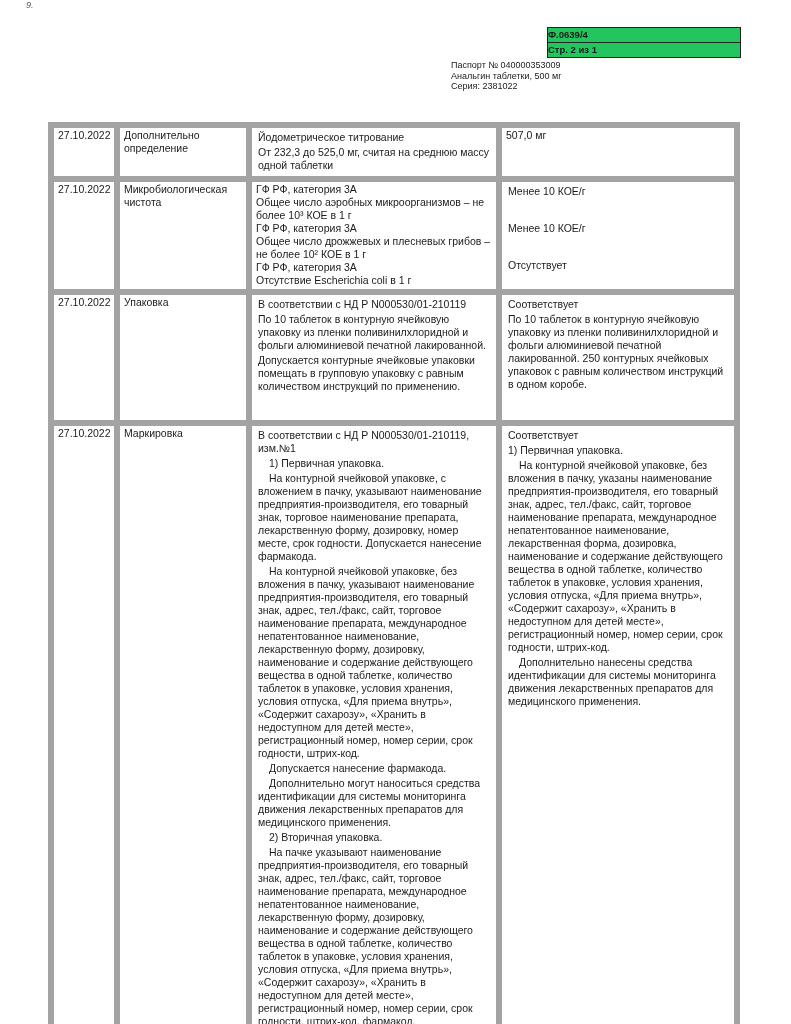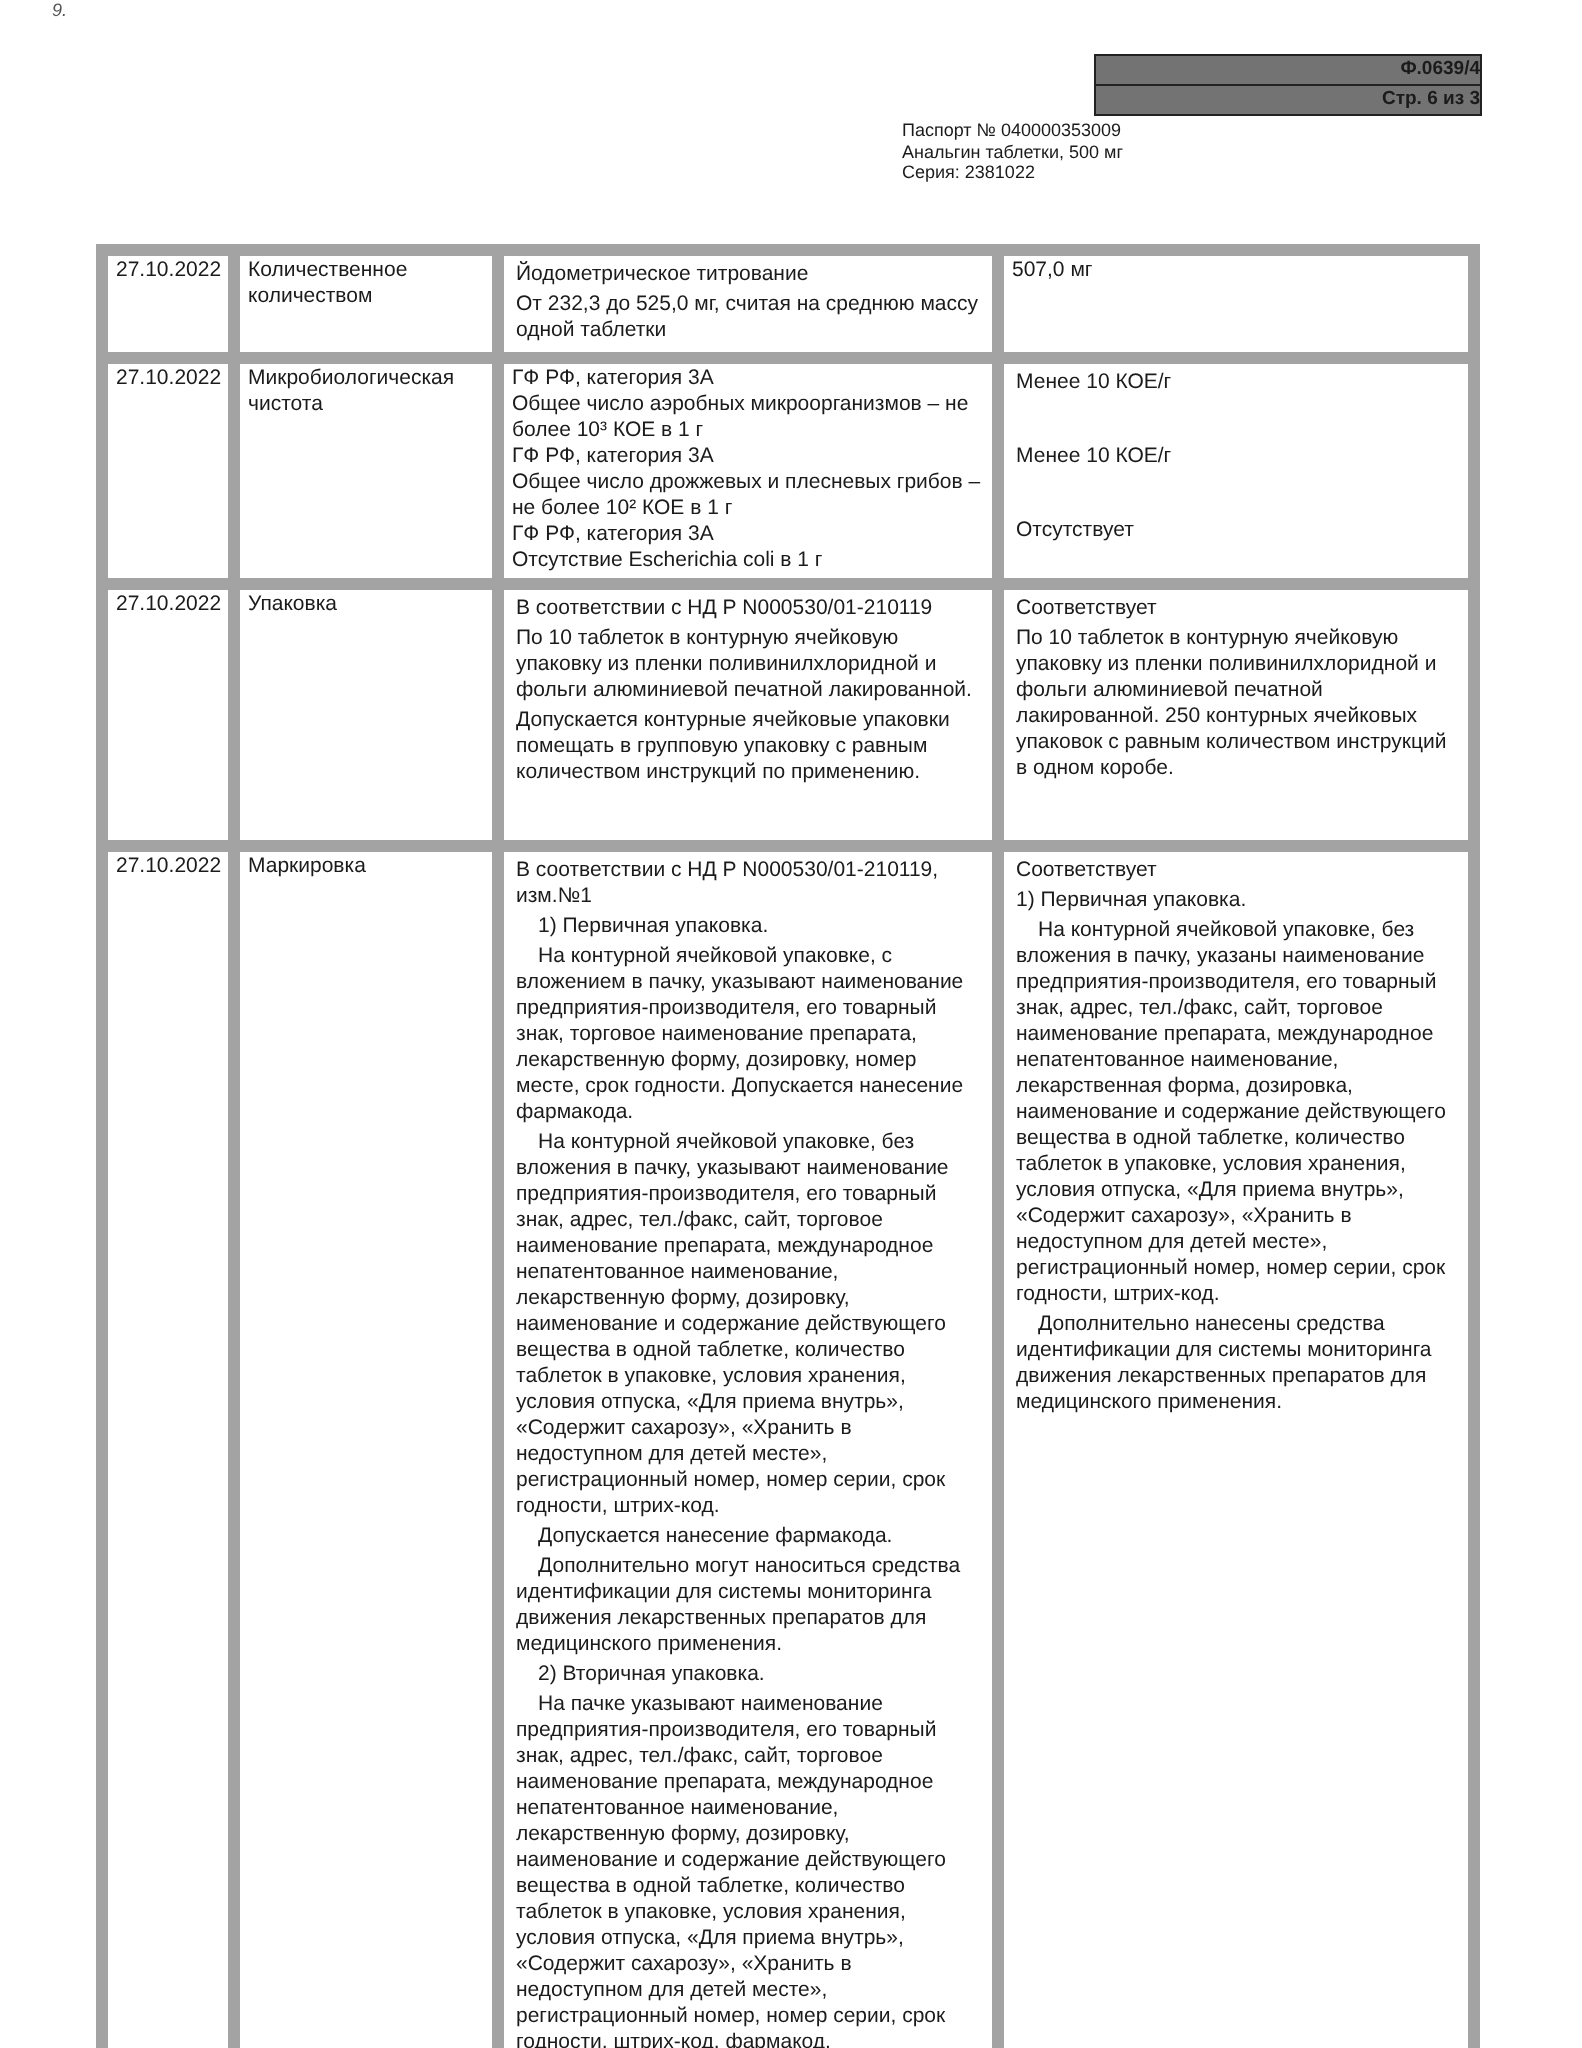--- a/index.html
+++ b/index.html
@@ -21,23 +21,23 @@
     color: #555;
     font-style: italic;
   }
   .form-box {
     position: absolute;
     left: 547px;
     top: 27px;
     width: 192px;
     border: 1.5px solid #222;
     font-size: 9.5px;
-    text-align: right;
+    text-align: left;
     font-weight: bold;
-    background: #737373;
+    background: #22c55e;
   }
   .form-box .fb-row { padding: 1px 0 2px 0; }
   .form-box .fb-row:first-child { border-bottom: 1px solid #222; }
   .meta {
     position: absolute;
     left: 451px;
     top: 60px;
     font-size: 9px;
     line-height: 10.5px;
   }
@@ -68,41 +68,41 @@
 </style>
 </head>
 <body>
 
 <div class="page">
 
   <div class="corner-mark">9.</div>
 
   <div class="form-box">
     <div class="fb-row">Ф.0639/4</div>
-    <div class="fb-row">Стр. 6 из 3</div>
+    <div class="fb-row">Стр. 2 из 1</div>
   </div>
 
   <div class="meta">
     <div>Паспорт № 040000353009</div>
     <div>Анальгин таблетки, 500 мг</div>
     <div>Серия: 2381022</div>
   </div>
 
   <table class="qc-table">
     <colgroup>
       <col style="width:66px">
       <col style="width:132px">
       <col style="width:250px">
       <col>
     </colgroup>
     <tbody>
 
       <tr class="r1">
         <td>27.10.2022</td>
-        <td>Количественное количеством</td>
+        <td>Дополнительно определение</td>
         <td>
           <div class="para">Йодометрическое титрование</div>
           <div class="para">От 232,3 до 525,0 мг, считая на среднюю массу одной таблетки</div>
         </td>
         <td>507,0 мг</td>
       </tr>
 
       <tr class="r2">
         <td>27.10.2022</td>
         <td>Микробиологическая чистота</td>

